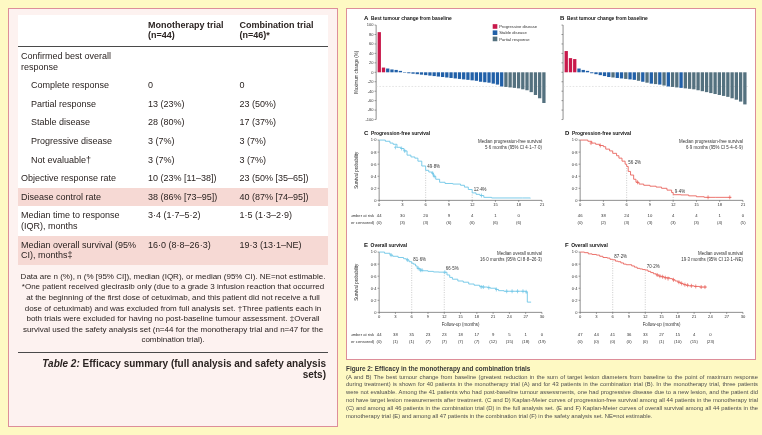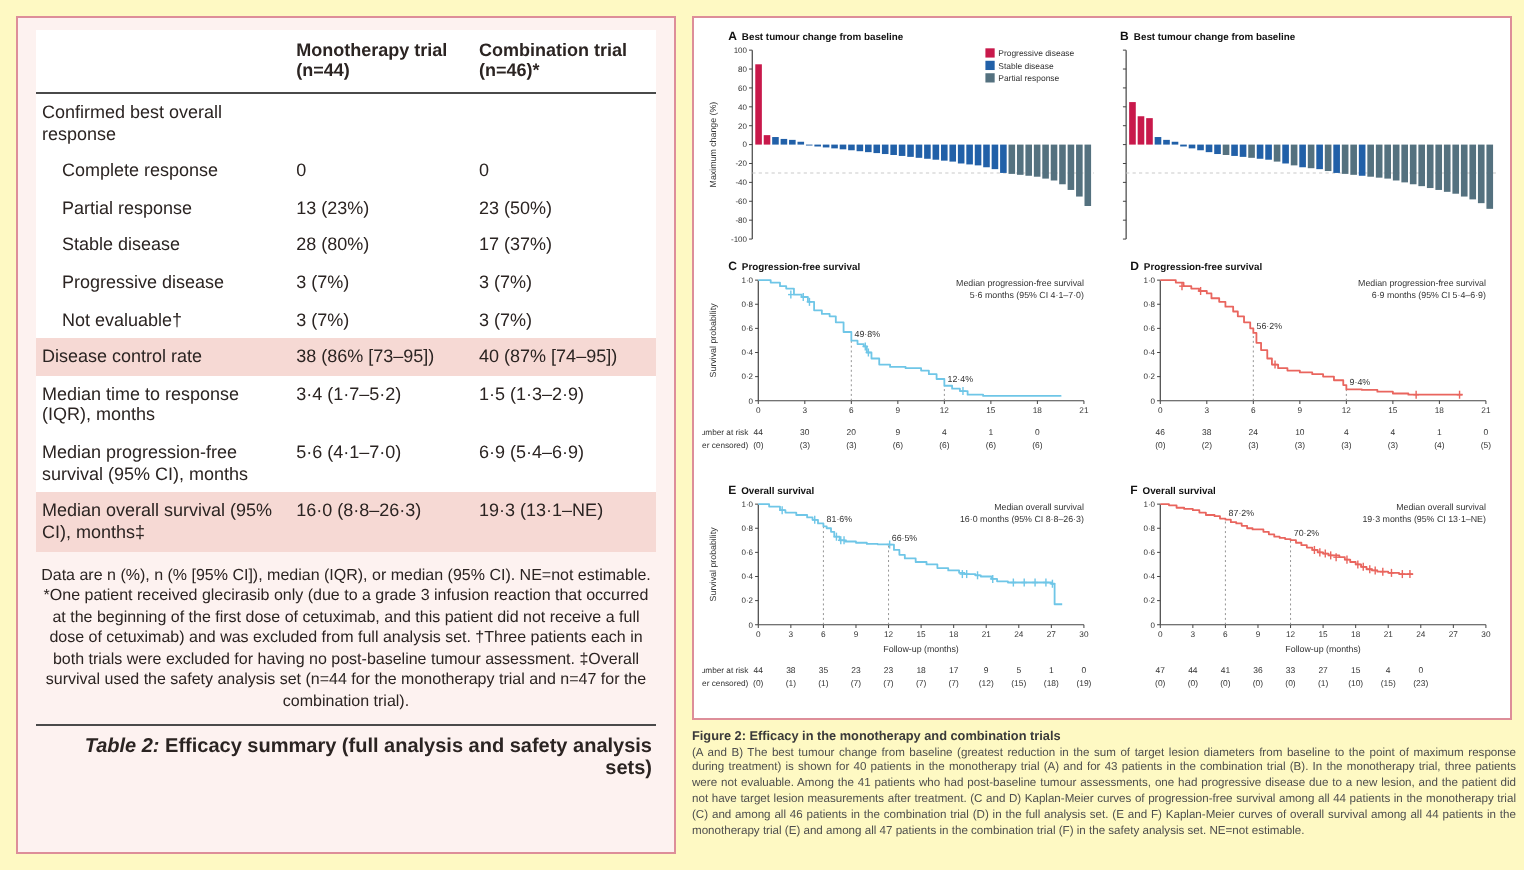--- a/index.html
+++ b/index.html
@@ -68,34 +68,34 @@
           <tr>
             <td class="lab ind">Progressive disease</td>
             <td class="v">3 (7%)</td>
             <td class="v">3 (7%)</td>
           </tr>
           <tr>
             <td class="lab ind">Not evaluable†</td>
             <td class="v">3 (7%)</td>
             <td class="v">3 (7%)</td>
           </tr>
+          <tr>
+            <td class="lab">Objective response rate</td>
+            <td class="v">10 (23% [11–38])</td>
+            <td class="v">23 (50% [35–65])</td>
+          </tr>
           <tr class="shade">
             <td class="lab">Disease control rate</td>
             <td class="v">38 (86% [73–95])</td>
             <td class="v">40 (87% [74–95])</td>
           </tr>
           <tr>
             <td class="lab">Median time to response (IQR), months</td>
             <td class="v">3·4 (1·7–5·2)</td>
             <td class="v">1·5 (1·3–2·9)</td>
-          </tr>
-          <tr>
-            <td class="lab">Median progression-free survival (95% CI), months</td>
-            <td class="v">5·6 (4·1–7·0)</td>
-            <td class="v">6·9 (5·4–6·9)</td>
           </tr>
           <tr class="shade">
             <td class="lab">Median overall survival (95% CI), months‡</td>
             <td class="v">16·0 (8·8–26·3)</td>
             <td class="v">19·3 (13·1–NE)</td>
           </tr>
         </tbody>
     </table>
     <div class="footnote">Data are n (%), n (% [95% CI]), median (IQR), or median (95% CI). NE=not estimable. *One patient received glecirasib only (due to a grade 3 infusion reaction that occurred at the beginning of the first dose of cetuximab, and this patient did not receive a full dose of cetuximab) and was excluded from full analysis set. †Three patients each in both trials were excluded for having no post-baseline tumour assessment. ‡Overall survival used the safety analysis set (n=44 for the monotherapy trial and n=47 for the combination trial).</div>
     <div class="table-caption">

